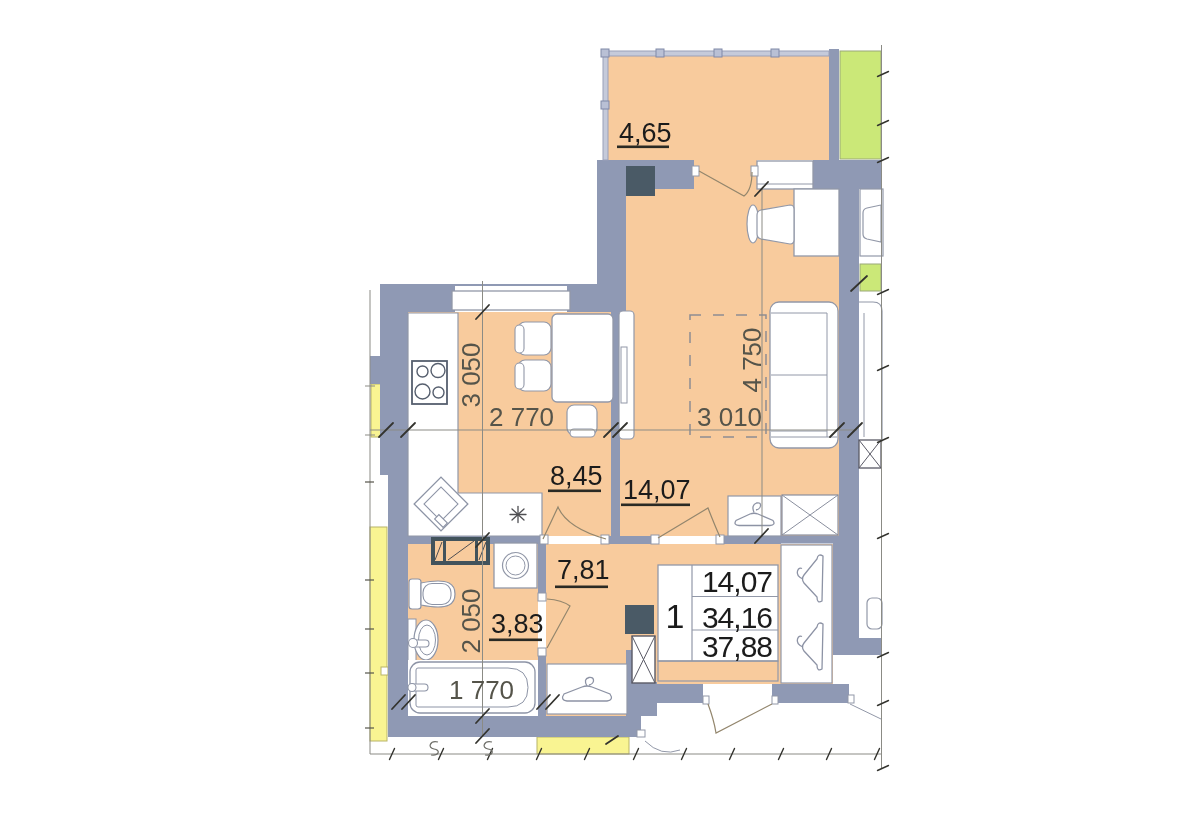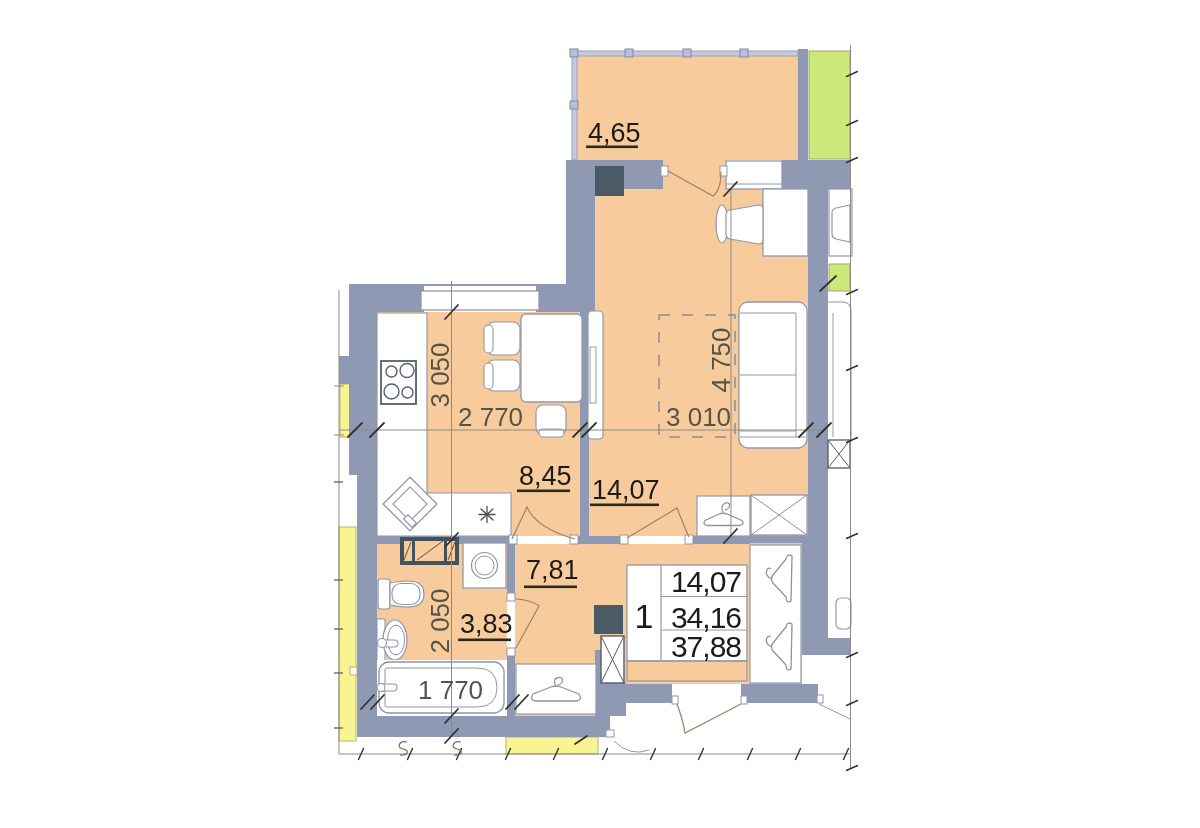--- a/index.html
+++ b/index.html
@@ -1,16 +1,16 @@
 <!DOCTYPE html>
 <html><head>
 <meta charset="utf-8">
 <style>
 html,body{margin:0;padding:0;background:#ffffff;}
-#plan{width:996px;height:828px;position:relative;font-family:"Liberation Sans",sans-serif;}
+#plan{width:996px;height:828px;position:relative;font-family:"Liberation Sans",sans-serif;margin-left:31px;}
 text{font-family:"Liberation Sans",sans-serif;}
 .lbl{fill:#1b1b1b;font-size:27px;}
 .dim{fill:#55544a;font-size:26px;}
 </style>
 </head>
 <body>
 <div id="plan">
 <svg width="1200" height="828" viewBox="0 0 1200 828">
 
 <rect x="0" y="0" width="1200" height="828" fill="#ffffff"></rect>

